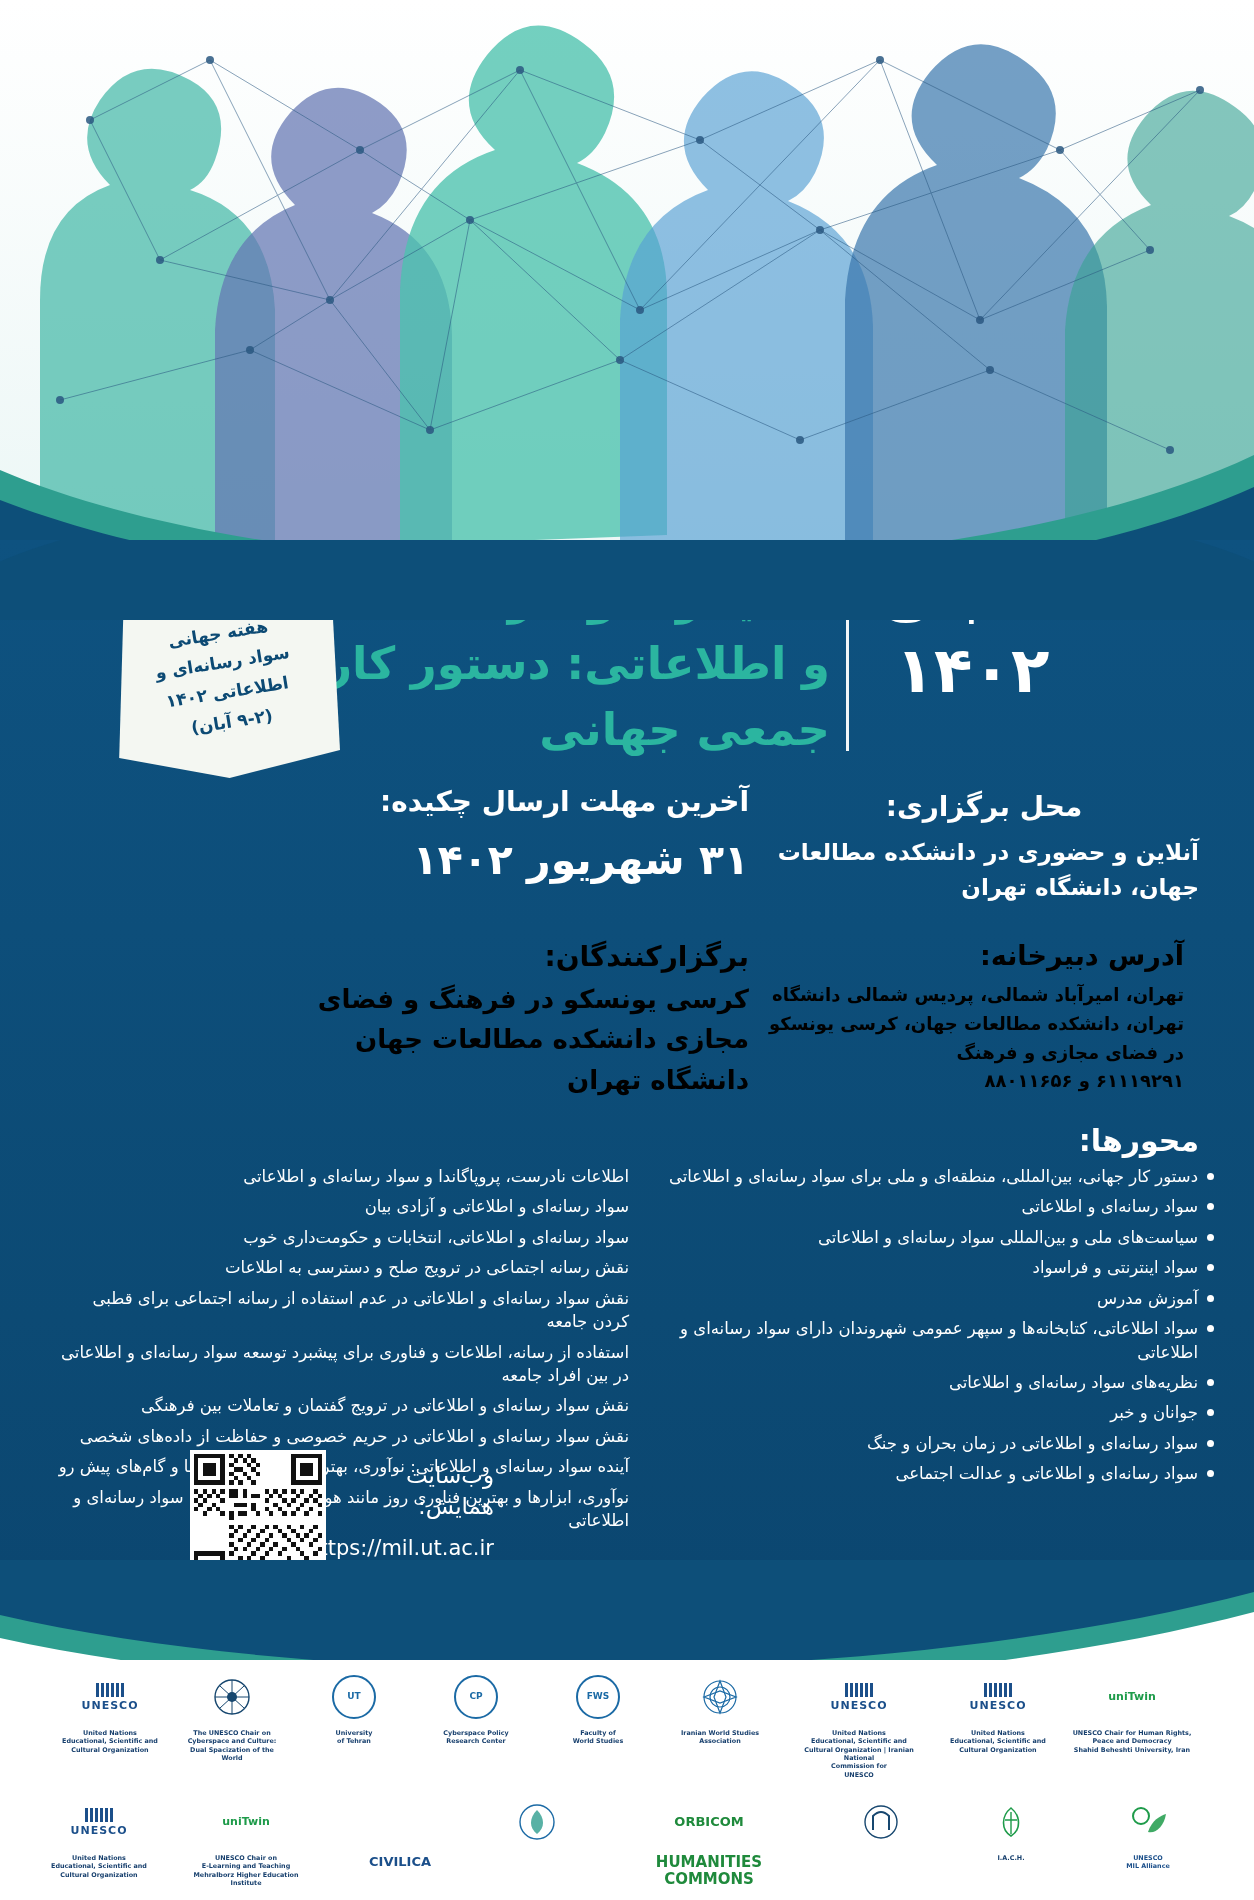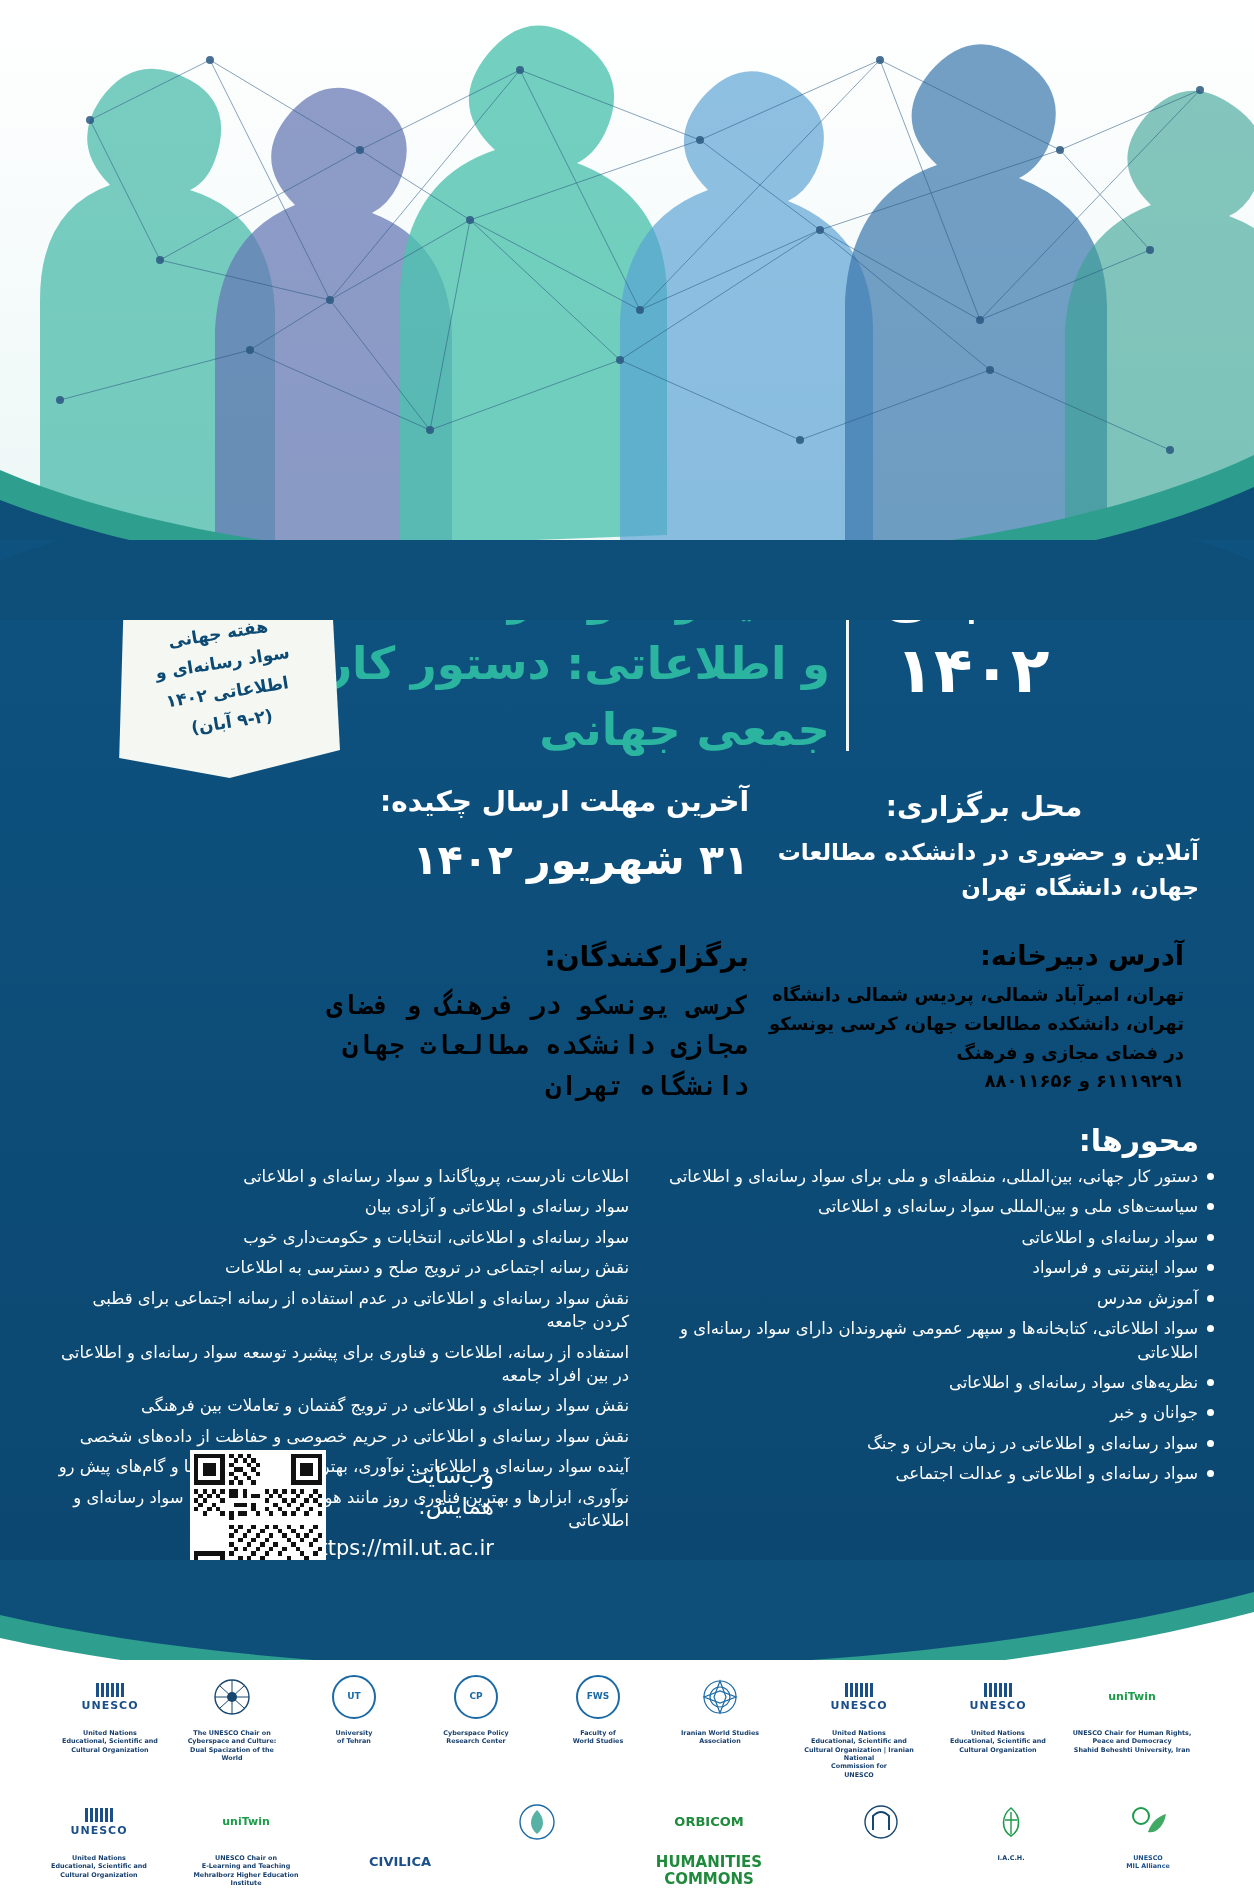--- a/index.html
+++ b/index.html
@@ -87,21 +87,21 @@
   .venue-wrap{
     position:absolute;right:55px;top:250px;width:430px;text-align:right;
   }
   .venue-lbl{font-size:28px;font-weight:bold;color:#fff;text-align:center;}
   .venue-val{font-size:23px;font-weight:bold;color:#fff;margin-top:12px;line-height:1.5;}
 
   .org-wrap{
     position:absolute;right:505px;top:400px;width:460px;text-align:right;
   }
   .org-lbl{font-size:28px;font-weight:bold;}
-  .org-val{font-size:26px;font-weight:bold;margin-top:14px;line-height:1.55;font-family:Liberation Mono, monospace;}
+  .org-val{font-size:26px;font-weight:bold;margin-top:6px;line-height:1.55;}
 
   .sec-wrap{
     position:absolute;right:70px;top:400px;width:420px;text-align:right;
   }
   .sec-lbl{font-size:27px;font-weight:bold;}
   .sec-val{font-size:18px;font-weight:bold;margin-top:10px;line-height:1.6;}
 
   
   .topics-title{
     position:absolute;right:55px;top:583px;font-size:30px;font-weight:bold;color:#fff;
@@ -286,25 +286,25 @@
 
     <div class="topics-title">محورها:</div>
     <div class="topics">
       <div class="topic-col col-right">
         <div class="topic">
             <span class="dot"></span>
             <span class="t">دستور کار جهانی، بین‌المللی، منطقه‌ای و ملی برای سواد رسانه‌ای و اطلاعاتی</span>
           </div>
         <div class="topic">
             <span class="dot"></span>
+            <span class="t">سواد رسانه‌ای و اطلاعاتی</span>
+          </div>
+        <div class="topic">
+            <span class="dot"></span>
             <span class="t">سیاست‌های ملی و بین‌المللی سواد رسانه‌ای و اطلاعاتی</span>
-          </div>
-        <div class="topic">
-            <span class="dot"></span>
-            <span class="t">سواد رسانه‌ای و اطلاعاتی</span>
           </div>
         <div class="topic">
             <span class="dot"></span>
             <span class="t">سواد اینترنتی و فراسواد</span>
           </div>
         <div class="topic">
             <span class="dot"></span>
             <span class="t">آموزش مدرس</span>
           </div>
         <div class="topic">

